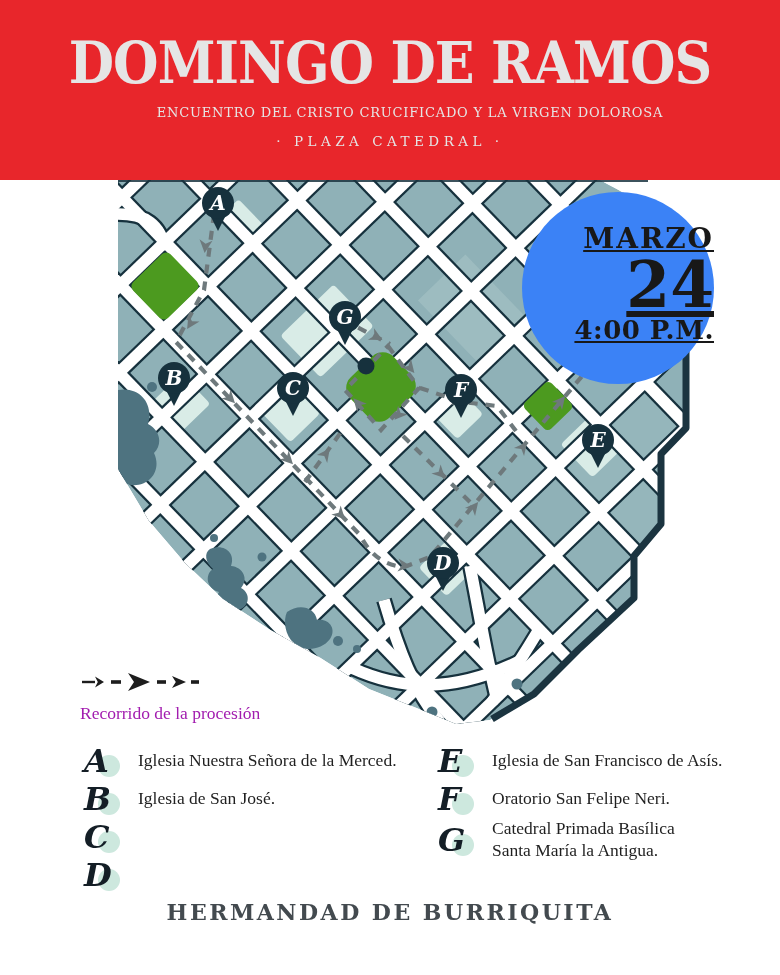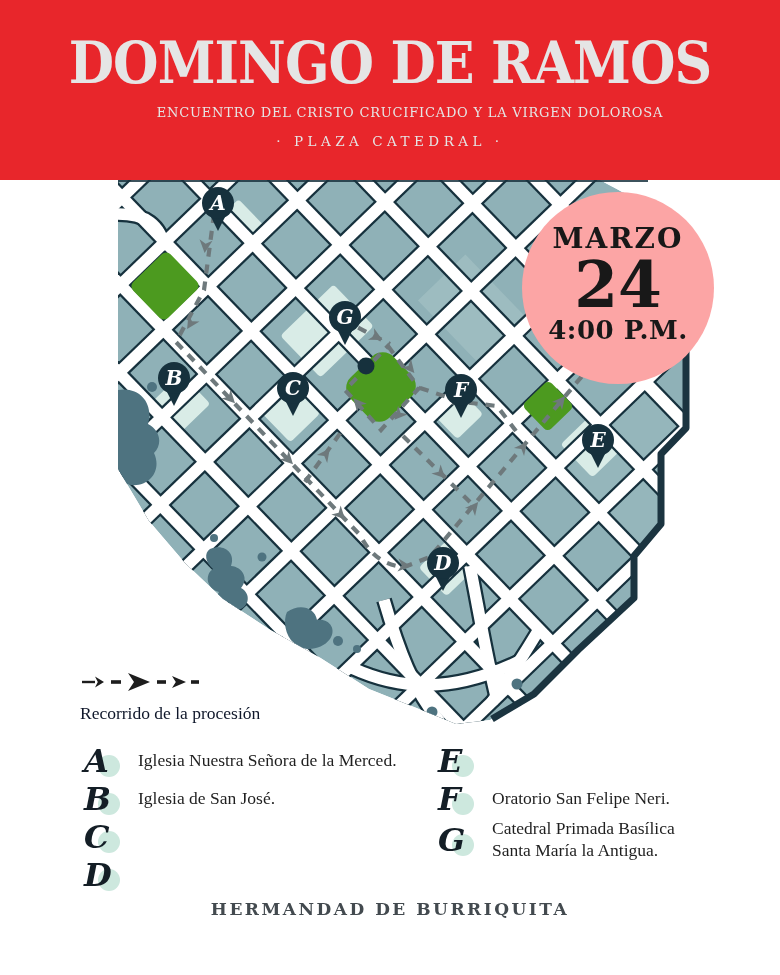--- a/index.html
+++ b/index.html
@@ -26,44 +26,44 @@
   .toprim{stroke:var(--c-rim);stroke-width:2;opacity:.85;}
   .hlrect{fill:var(--c-highlight);}
   .parkrect{fill:var(--c-park);}
   .route{stroke:var(--c-route);stroke-width:4.2;fill:none;stroke-dasharray:9 8;}
   .arrowhead{fill:var(--c-route);stroke:none;}
   .pinbody{fill:var(--c-pin);}
   .pinletter{fill:#ffffff;font:italic bold 20px "DejaVu Serif",serif;text-anchor:middle;}
 
   
   .badge{position:absolute;left:522px;top:192px;width:192px;height:192px;border-radius:50%;
-         background:#fca5a5;text-align:center;box-sizing:border-box;padding-top:33px;color:#181818;}
+         background:#3b82f6;text-align:right;box-sizing:border-box;padding-top:33px;color:#181818;text-decoration:underline;}
   .b-month{font-size:28px;font-weight:bold;letter-spacing:2px;line-height:1;}
   .b-day{font-size:63px;font-weight:bold;line-height:1.02;}
   .b-time{font-size:26px;font-weight:bold;letter-spacing:.5px;line-height:1.05;}
 
   
   .legend{position:absolute;left:80px;top:672px;}
-  .legend-label{margin-top:7px;font-family:"Liberation Serif",serif;font-size:17.5px;color:#0f172a;}
+  .legend-label{margin-top:7px;font-family:"Liberation Serif",serif;font-size:17.5px;color:#a21caf;}
 
   
   .loc-col{position:absolute;top:742px;display:flex;flex-direction:column;}
   #locs-left{left:78px;width:345px;}
   #locs-right{left:432px;width:330px;}
   .loc-row{display:flex;align-items:center;min-height:34.6px;}
   .bl{position:relative;flex:0 0 60px;height:38px;}
   .bl-dot{position:absolute;left:20px;top:13px;width:22px;height:22px;border-radius:50%;
           background:#cde8de;}
   .bl-ch{position:absolute;left:6px;top:0px;font:bold 32px "DejaVu Serif",serif;
          font-style:italic;color:#141e26;line-height:38px;}
   .loc-name{font-family:"Liberation Serif",serif;font-size:17.5px;color:#1f1f1f;line-height:1.23;}
 
   
   footer{position:absolute;left:0;top:899px;width:780px;text-align:center;
-         font-size:17px;letter-spacing:2.5px;color:#434a4f;font-weight:bold;}
+         font-size:22px;letter-spacing:2.5px;color:#434a4f;font-weight:bold;}
 </style>
 </head>
 <body>
 
 <div class="page">
 
   <header class="band">
     <h1>DOMINGO DE RAMOS</h1>
     <div class="sub">ENCUENTRO DEL CRISTO CRUCIFICADO Y LA VIRGEN DOLOROSA</div>
     <div class="venue">· PLAZA CATEDRAL ·</div>
@@ -261,20 +261,21 @@
           <span class="bl-ch">D</span>
         </span>
       </div>
     </div>
   <div class="loc-col" id="locs-right">
       <div class="loc-row">
         <span class="bl">
           <span class="bl-dot"></span>
           <span class="bl-ch">E</span>
         </span>
+        <div class="loc-name">Iglesia de San Francisco de Asís.</div>
       </div>
       <div class="loc-row">
         <span class="bl">
           <span class="bl-dot"></span>
           <span class="bl-ch">F</span>
         </span>
         <div class="loc-name">Oratorio San Felipe Neri.</div>
       </div>
       <div class="loc-row">
         <span class="bl">

